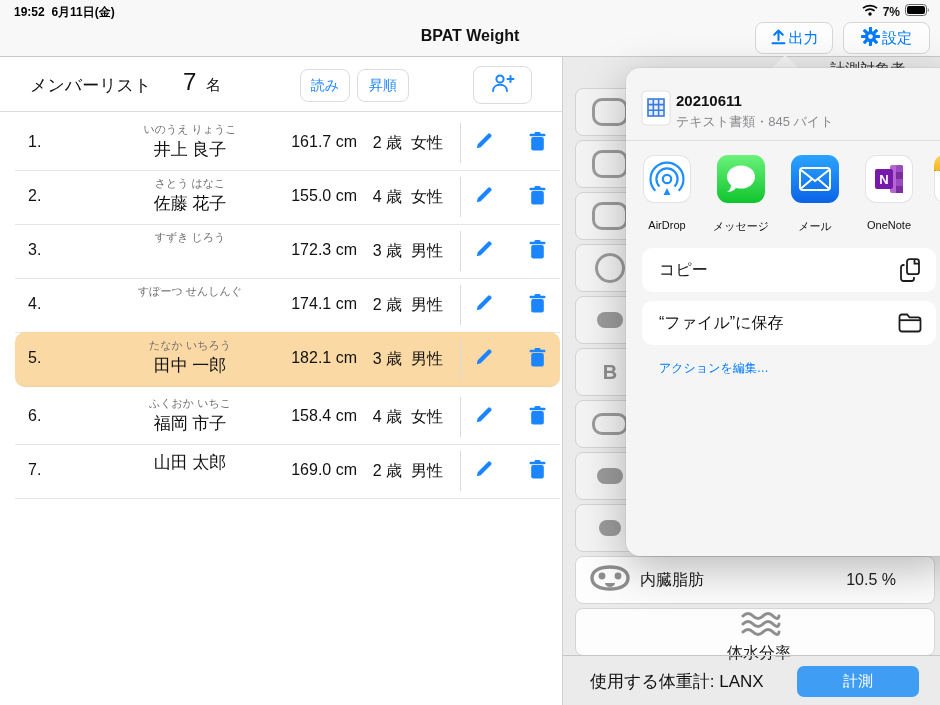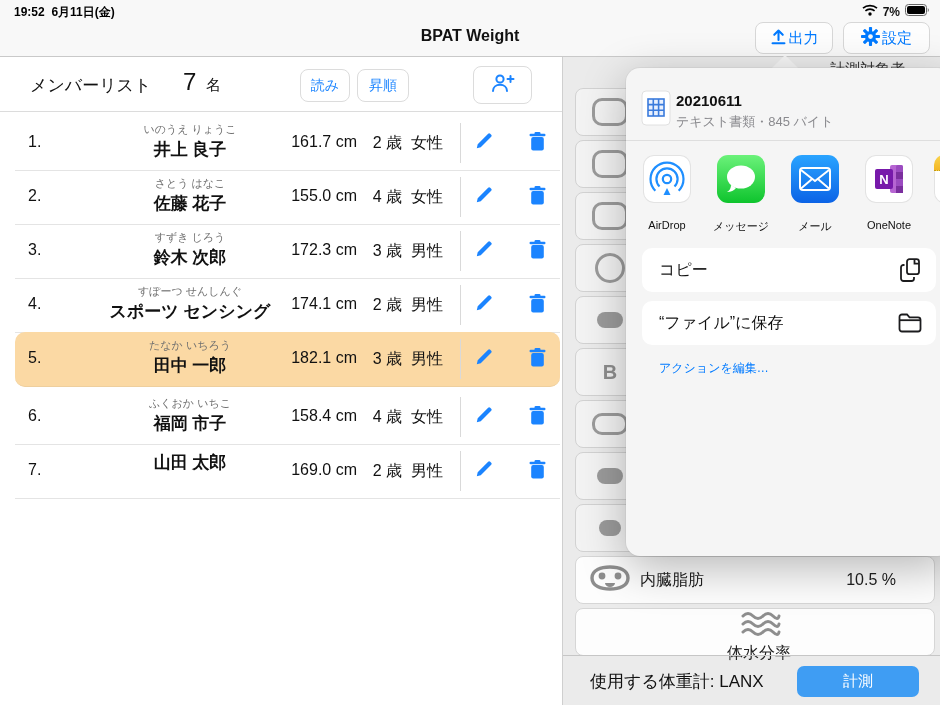--- a/index.html
+++ b/index.html
@@ -29,21 +29,21 @@
   .btn-reading{left:300px;width:48px;}
   .btn-sort{left:357px;width:50px;}
   .btn-add{left:473px;top:9px;width:57px;height:36px;border:1px solid #dcdcdc;border-radius:8px;background:#fff;
         display:flex;align-items:center;justify-content:center;cursor:pointer;}
 
   .member-row{left:15px;width:545px;height:54px;border-bottom:1px solid #e4e4e4;cursor:pointer;}
   .member-row.highlight{background:#fbd9a4;border-radius:10px;border-bottom:1px solid #eecf9e;}
   .m-no{left:13px;top:17px;font-size:16px;}
   .m-names{left:60px;top:6px;width:230px;text-align:center;}
   .m-kana{font-size:11px;color:#6f6f6f;line-height:15px;}
-  .m-name{font-size:17px;color:#111;line-height:26px;font-weight:bold;}
+  .m-name{font-size:17px;color:#111;line-height:26px;}
   .m-height{left:242px;top:17px;width:100px;text-align:right;font-size:16px;}
   .m-age{left:345px;top:17px;width:42px;text-align:right;font-size:16px;}
   .m-gender{left:390px;top:17px;width:38px;text-align:right;font-size:16px;}
   .m-div{left:445px;top:7px;width:1px;height:40px;background:#d9d9d9;}
   .icon-btn{top:12px;width:30px;height:30px;display:flex;align-items:center;justify-content:center;cursor:pointer;}
   .ib-edit{left:454px;}
   .ib-del{left:507px;}
 
   
   .right-panel{left:563px;top:57px;width:377px;height:648px;background:#ebebeb;}
@@ -197,21 +197,20 @@
               <rect x="0.5" y="1.8" width="16" height="2.4" rx="1.2" fill="#1b84ff"></rect>
               <rect x="5.5" y="0" width="6" height="2.6" rx="1.2" fill="#1b84ff"></rect>
             </svg></span>
         </div>
     </div>
 
     <div class="abs member-row" style="top:167px;">
       <div class="abs m-no">3.</div>
       <div class="abs m-names">
           <div class="m-kana">すずき じろう</div>
-          <div class="m-name">鈴木 次郎</div>
         </div>
       <div class="abs m-height">172.3 cm</div>
       <div class="abs m-age">3 歳</div>
       <div class="abs m-gender">男性</div>
       <div class="abs m-div"></div>
       <div class="abs icon-btn ib-edit">
           <span><svg width="18" height="18" viewBox="0 0 20 20">
               <path d="M2 18 l1-4.4 L14.6 2 a1.6 1.6 0 0 1 2.3 0 l1.1 1.1 a1.6 1.6 0 0 1 0 2.3 L6.4 17 z" fill="#1b84ff"></path>
             </svg></span>
         </div>
@@ -221,21 +220,20 @@
               <rect x="0.5" y="1.8" width="16" height="2.4" rx="1.2" fill="#1b84ff"></rect>
               <rect x="5.5" y="0" width="6" height="2.6" rx="1.2" fill="#1b84ff"></rect>
             </svg></span>
         </div>
     </div>
 
     <div class="abs member-row" style="top:221px;">
       <div class="abs m-no">4.</div>
       <div class="abs m-names">
           <div class="m-kana">すぽーつ せんしんぐ</div>
-          <div class="m-name">スポーツ センシング</div>
         </div>
       <div class="abs m-height">174.1 cm</div>
       <div class="abs m-age">2 歳</div>
       <div class="abs m-gender">男性</div>
       <div class="abs m-div"></div>
       <div class="abs icon-btn ib-edit">
           <span><svg width="18" height="18" viewBox="0 0 20 20">
               <path d="M2 18 l1-4.4 L14.6 2 a1.6 1.6 0 0 1 2.3 0 l1.1 1.1 a1.6 1.6 0 0 1 0 2.3 L6.4 17 z" fill="#1b84ff"></path>
             </svg></span>
         </div>

